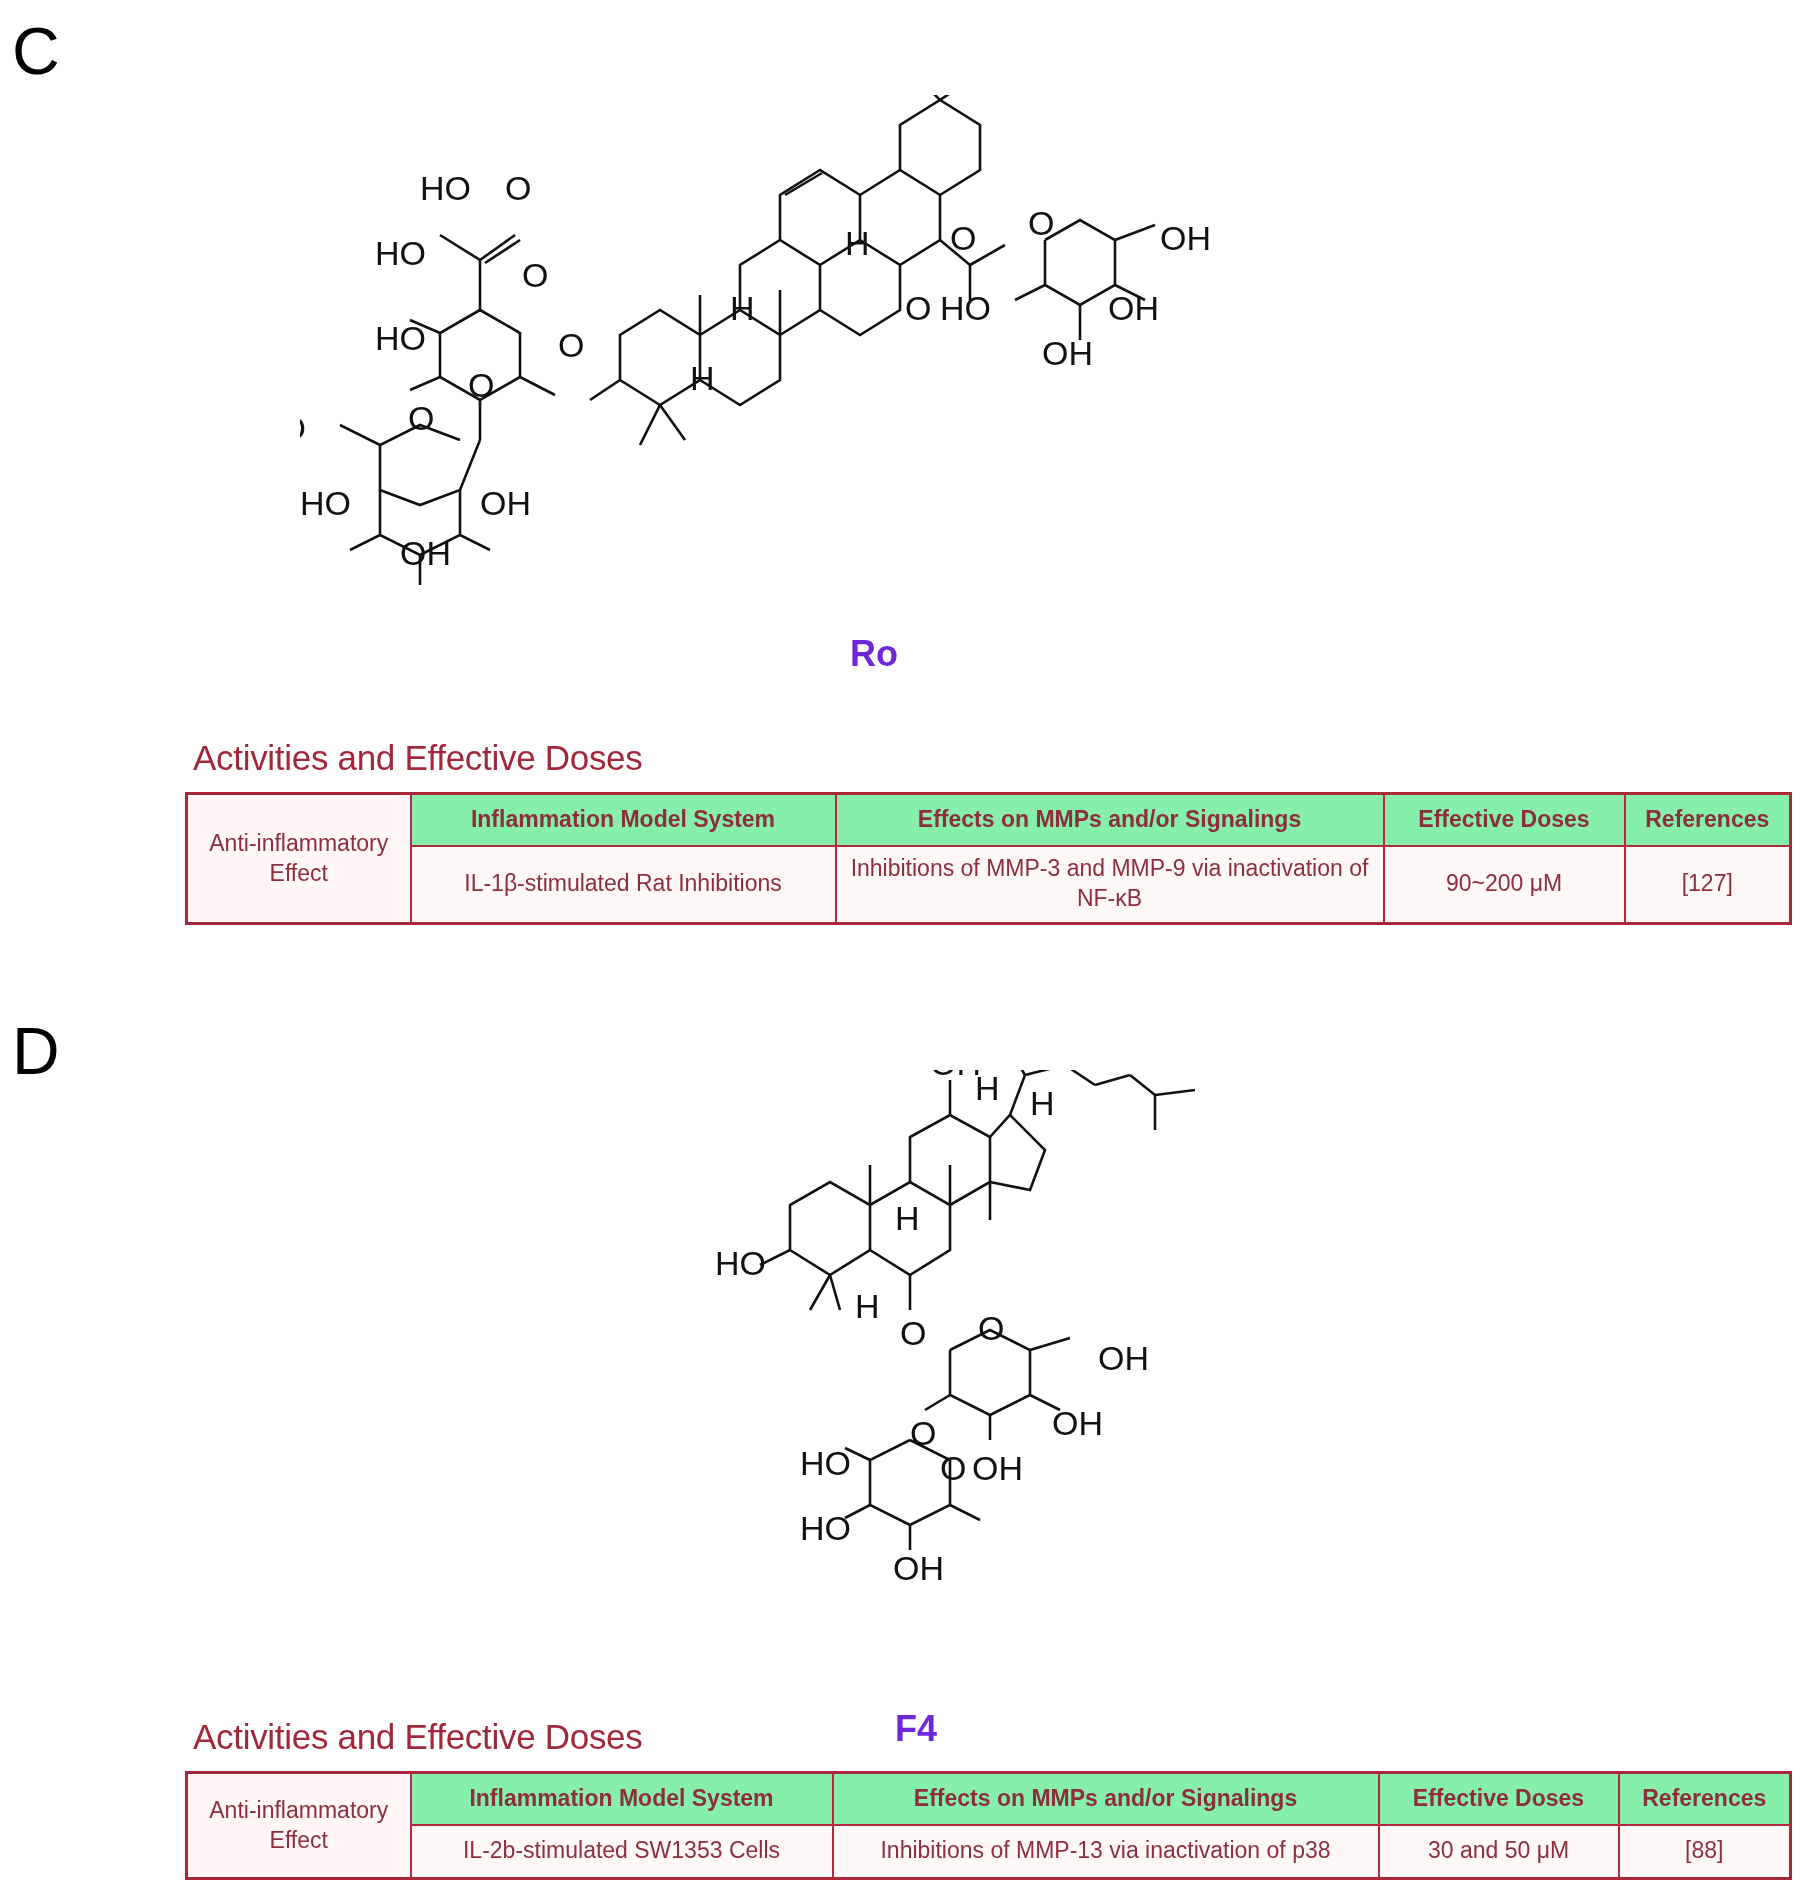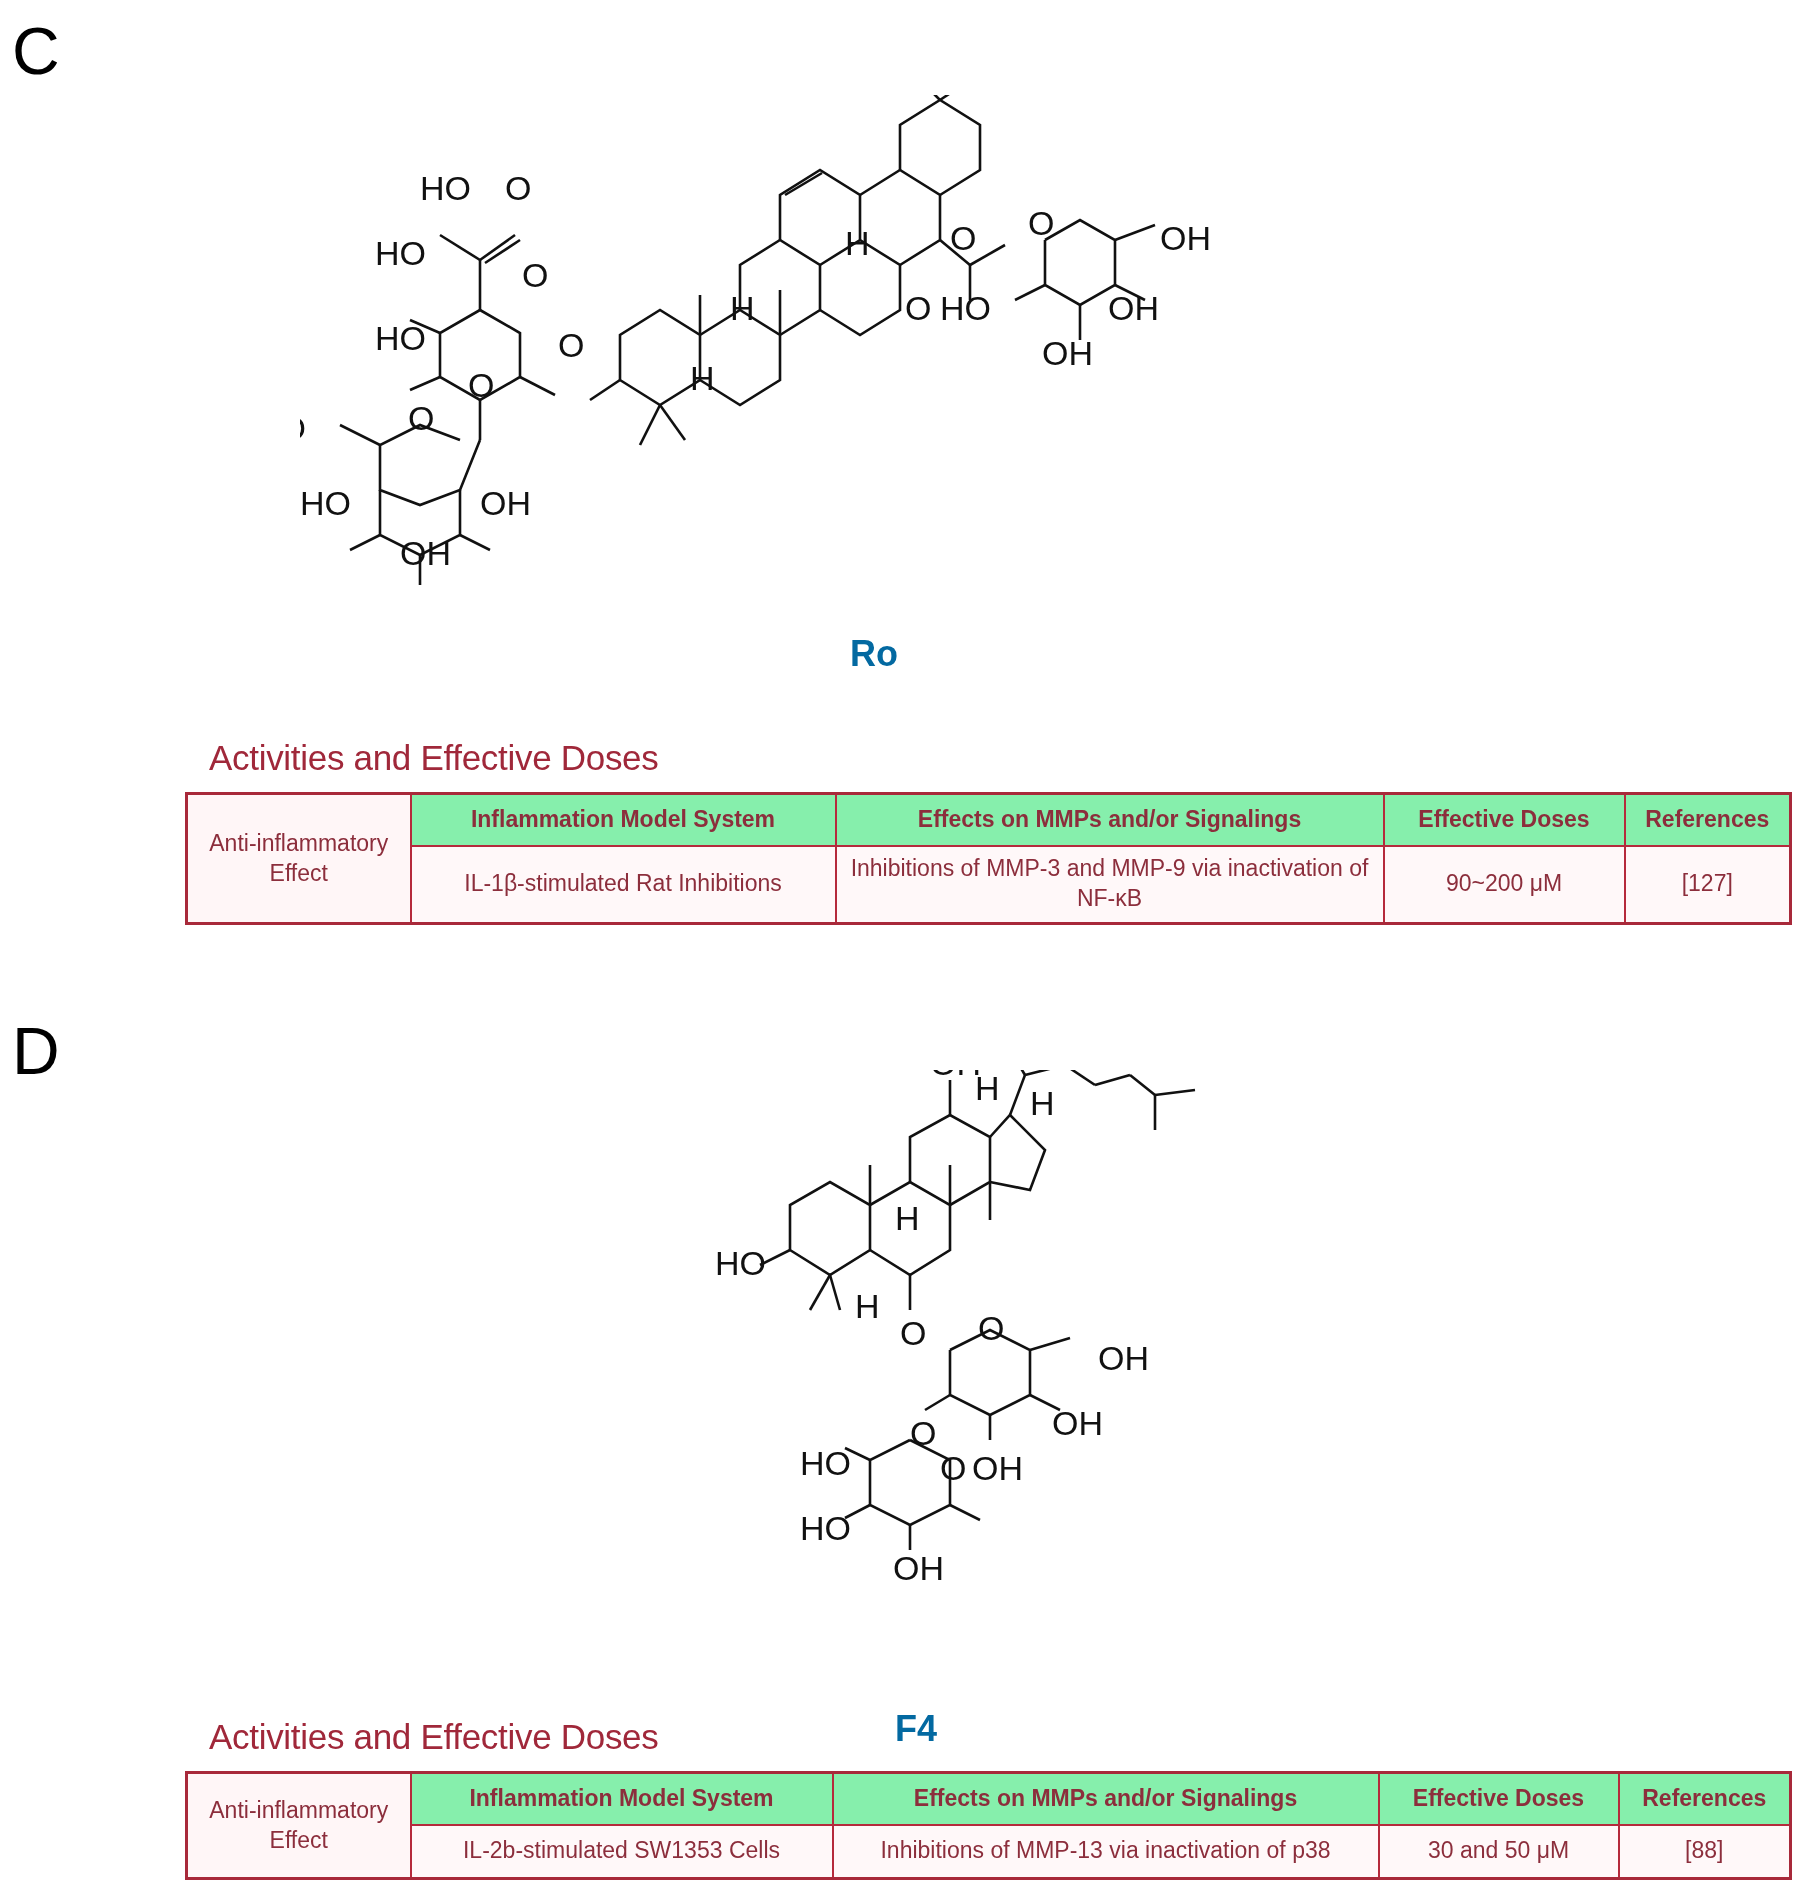--- a/index.html
+++ b/index.html
@@ -4,23 +4,23 @@
 <style>
   html, body { margin:0; padding:0; background:#ffffff; }
   body { width:1813px; height:1904px; position:relative; overflow:hidden;
          font-family:"Liberation Sans", sans-serif; color:#111; }
   .panel-letter { position:absolute; font-family:"Liberation Sans", sans-serif;
          font-size:66px; font-weight:normal; color:#000; line-height:1; }
   .struct { position:absolute; }
   .struct svg { width:100%; height:100%; display:block; }
   .struct text { font-family:"Liberation Sans", sans-serif; font-size:34px; fill:#111; }
   .compound-name { position:absolute; font-family:"Liberation Sans", sans-serif;
-         font-weight:bold; font-size:36px; color:#0369a1; }
+         font-weight:bold; font-size:36px; color:#6d28d9; }
   .section-title { position:absolute; font-family:"Liberation Sans", sans-serif;
-         font-size:35px; color:#a0283a; letter-spacing:-0.3px;margin-left:16px; }
+         font-size:35px; color:#a0283a; letter-spacing:-0.3px; }
   .dose-table { position:absolute; border-collapse:collapse;
          border:3px solid #a8293a; background:#fff8f9; table-layout:fixed;padding-left:13px; }
   .dose-table td { border:2px solid #b52a3c; text-align:center; vertical-align:middle;
          font-family:"Liberation Sans", sans-serif; font-size:23px; color:#8c2e3c;
          line-height:1.3; padding:2px 6px; }
   .dose-table td.hdr { background:#86efac;font-weight:bold; }
   .dose-table td.rowhead { background:#fff6f7; }
 </style>
 </head>
 <body>

